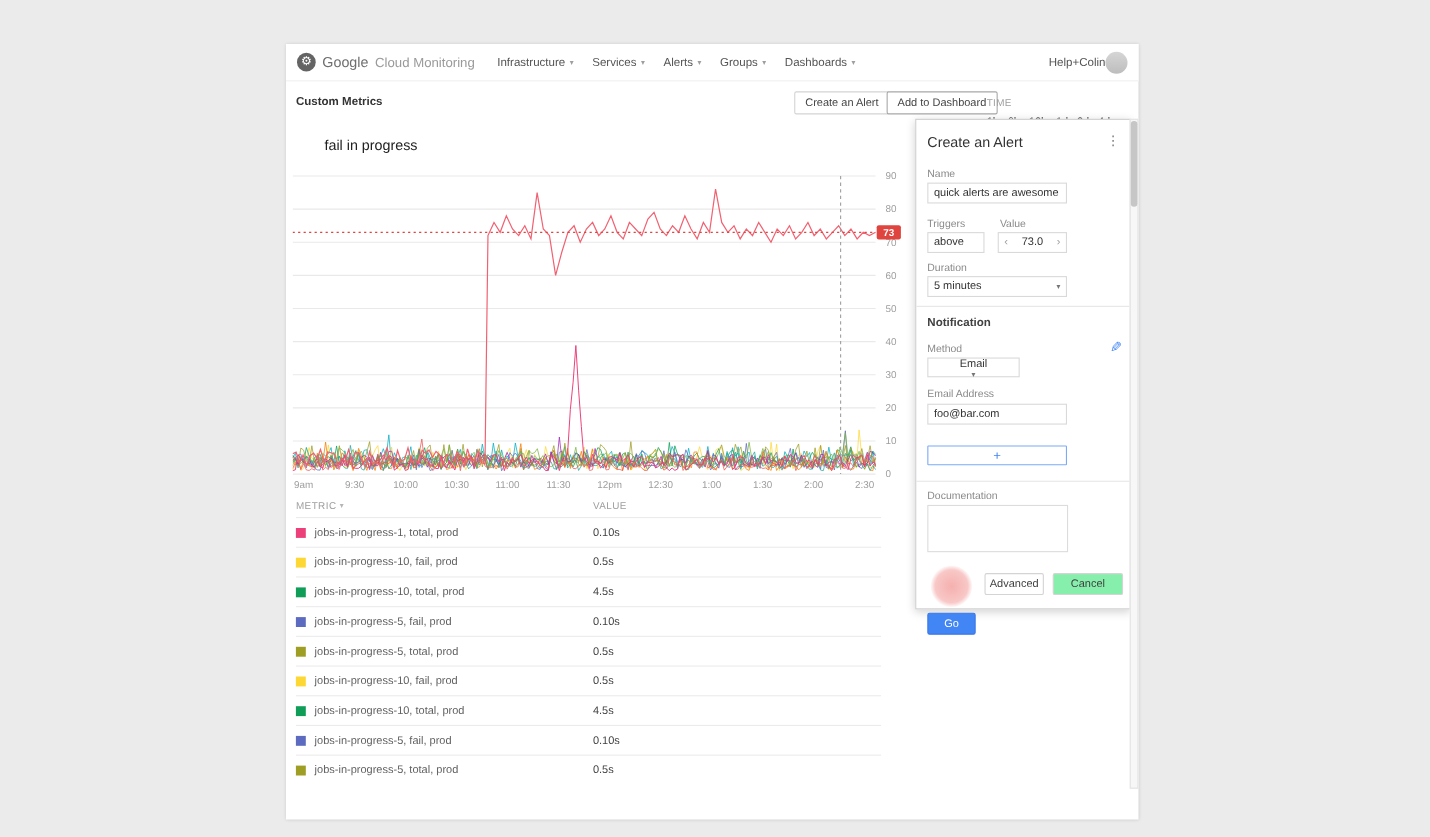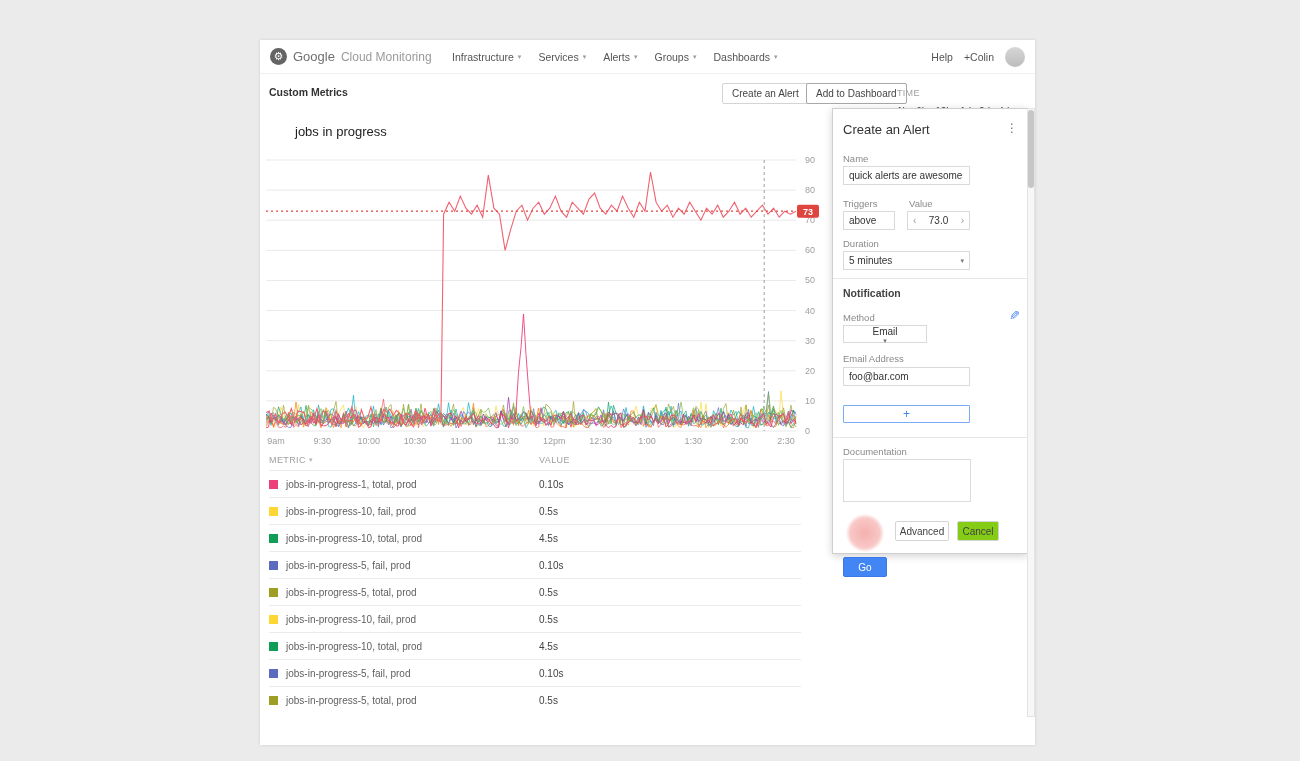--- a/index.html
+++ b/index.html
@@ -20,21 +20,21 @@
 
   
   .app-header { position:absolute; left:0; top:0; right:0; height:34px; background:#fff; border-bottom:1px solid #f0f0f0; }
   .logo { position:absolute; left:10px; top:8px; display:flex; align-items:center; gap:6px; }
   .logo-circle { width:17px; height:17px; border-radius:50%; background:#646464; color:#fff; font-size:11px; line-height:17px; text-align:center; }
   .logo-google { font-size:13px; color:#6f6f6f; }
   .logo-product { font-size:12px; color:#9a9a9a; }
   .main-nav { position:absolute; left:192px; top:0; height:34px; display:flex; align-items:center; gap:17px; }
   .nav-item { font-size:10.5px; color:#545454; display:flex; align-items:center; gap:4px; cursor:pointer; }
   .nav-caret { font-size:7px; color:#9e9e9e; }
-  .header-right { position:absolute; right:10px; top:0; height:34px; display:flex; align-items:center; gap:11px; font-size:10.5px; color:#545454; }
+  .header-right { position:absolute; right:10px; top:0; height:34px; display:flex; align-items:center; font-size:10.5px; color:#545454; }
   .avatar { width:20px; height:20px; border-radius:50%; background:linear-gradient(#d6d6d6,#bdbdbd); }
 
   
   .toolbar-title { position:absolute; left:9px; top:46px; font-size:10.5px; font-weight:bold; color:#333; }
   .btn { position:absolute; height:21px; background:#fff; border:1px solid #d4d4d4; border-radius:2px;
          font-size:10px; color:#444; display:flex; align-items:center; justify-content:center; padding:0 9px;
          font-family:inherit; cursor:pointer; }
   .btn-create { left:462px; top:43px; }
   .btn-add { left:546px; top:43px; border-color:#a8a8a8; }
   .time-controls { position:absolute; left:637px; top:48px; display:flex; gap:8px; font-size:10px; color:#424242;flex-direction:column; }
@@ -95,21 +95,21 @@
                 font-family:inherit; font-size:10px; padding:3px 5px; }
   .ripple { left:13px; top:405px; width:38px; height:38px; border-radius:50%;
             background:radial-gradient(circle, rgba(229,57,53,.40) 0%, rgba(229,57,53,.28) 55%, rgba(229,57,53,0) 72%);
             pointer-events:none; z-index:1; }
   .btn-go, .btn-advanced, .btn-cancel {
     top:412px; height:20px; font-size:10px; border-radius:2px; cursor:pointer; font-family:inherit; z-index:2;
     display:flex; align-items:center; justify-content:center;
   }
   .btn-go { left:10px; width:44px; background:#4285f4; border:1px solid #3b78e7; color:#fff;margin-top:36px; }
   .btn-advanced { left:62px; width:54px; background:#fff; border:1px solid #d4d4d4; color:#424242; }
-  .btn-cancel { left:124px; width:42px; background:#84cc16; border:1px solid #d4d4d4; color:#424242; }
+  .btn-cancel { left:124px; width:64px; background:#86efac; border:1px solid #d4d4d4; color:#424242; }
 
   
   .scroll-track { position:absolute; left:1027px; top:108px; width:8px; height:609px;
                   background:#f7f7f7; border:1px solid #e3e3e3; }
   .scroll-thumb { position:absolute; left:1028px; top:110px; width:6px; height:78px;
                   background:#c6c6c6; border-radius:3px; cursor:pointer; }
 </style>
 </head>
 <body>
 
@@ -161,21 +161,21 @@
           <span class="time-range">1h</span>
           <span class="time-range">6h</span>
           <span class="time-range">12h</span>
           <span class="time-range">1d</span>
           <span class="time-range">2d</span>
           <span class="time-range">4d</span>
         </span>
       <span class="time-custom" style="color:#4285f4;">custom</span>
     </div>
 
-    <div class="chart-title">jobs in progress</div>
+    <div class="chart-title">fail in progress</div>
     <svg id="chart-svg" class="chart-svg" width="578" height="296" viewBox="0 0 578 296" xmlns="http://www.w3.org/2000/svg">
         <line x1="0" y1="279" x2="530" y2="279" stroke="#e9e9e9" stroke-width="1"></line>
         <text x="539" y="282" font-size="9" fill="#9e9e9e">0</text>
         <line x1="0" y1="248.88888888888889" x2="530" y2="248.88888888888889" stroke="#e9e9e9" stroke-width="1"></line>
         <text x="539" y="251.88888888888889" font-size="9" fill="#9e9e9e">10</text>
         <line x1="0" y1="218.77777777777777" x2="530" y2="218.77777777777777" stroke="#e9e9e9" stroke-width="1"></line>
         <text x="539" y="221.77777777777777" font-size="9" fill="#9e9e9e">20</text>
         <line x1="0" y1="188.66666666666669" x2="530" y2="188.66666666666669" stroke="#e9e9e9" stroke-width="1"></line>
         <text x="539" y="191.66666666666669" font-size="9" fill="#9e9e9e">30</text>
         <line x1="0" y1="158.55555555555554" x2="530" y2="158.55555555555554" stroke="#e9e9e9" stroke-width="1"></line>

